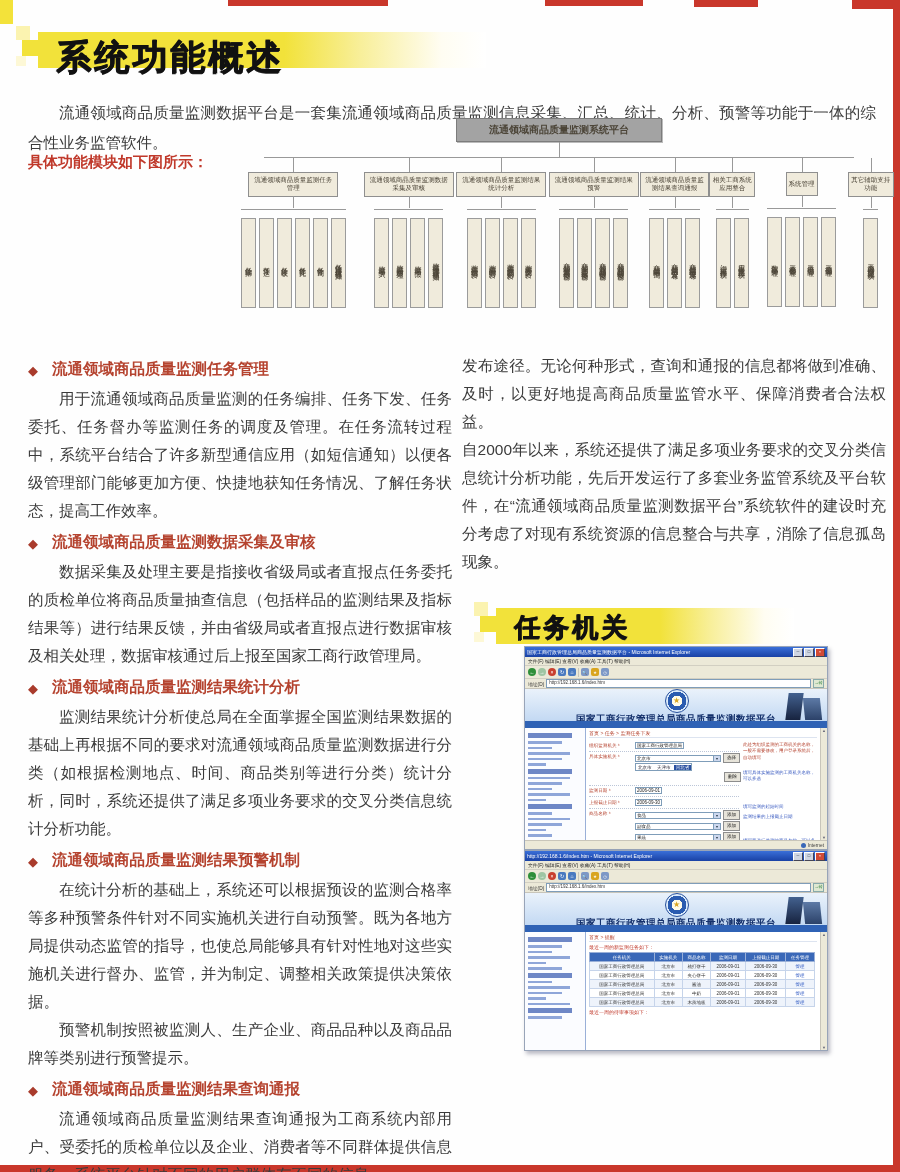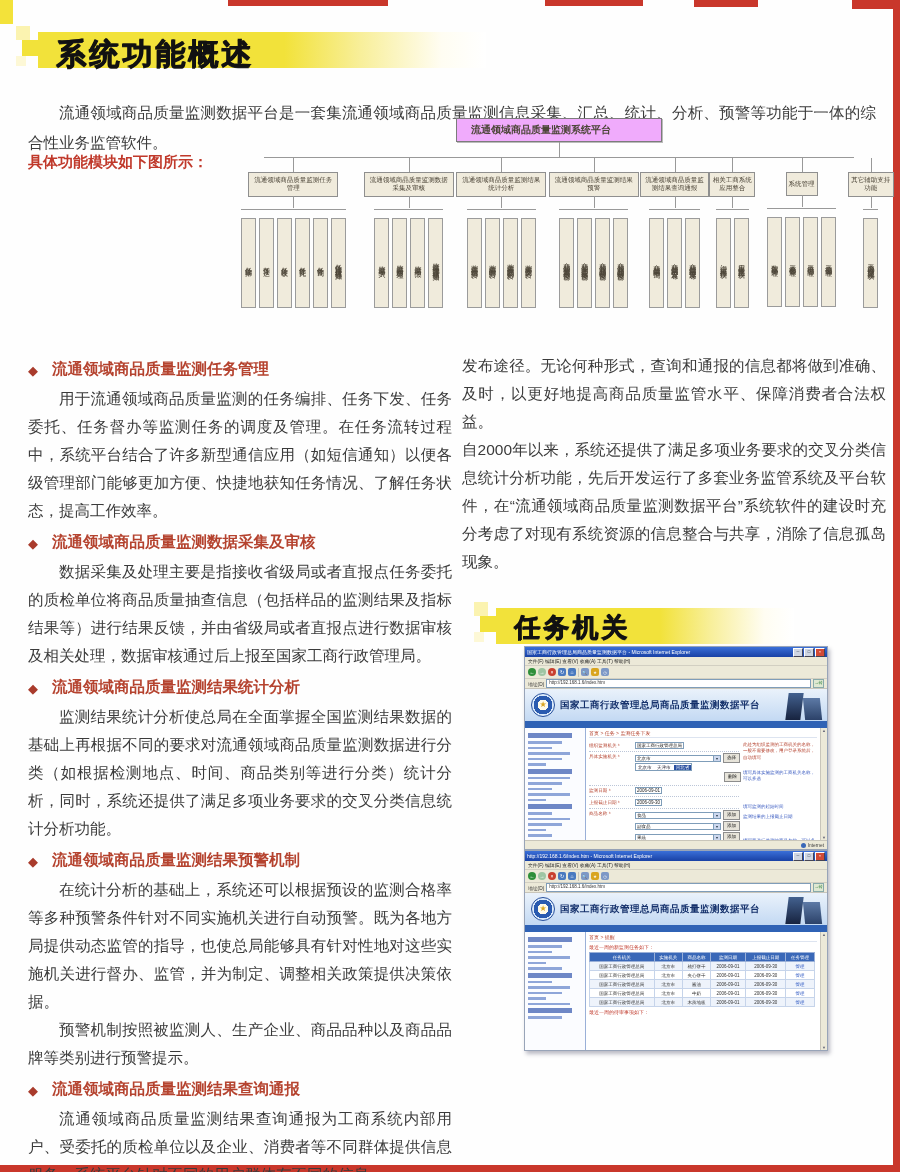--- a/index.html
+++ b/index.html
@@ -10,31 +10,31 @@
   .ymark{position:absolute;background:#f3e23a;}
   
   .banner1{position:absolute;left:16px;top:26px;width:470px;height:46px;}
   .banner2{position:relative;margin:26px 0 0 12px;width:260px;height:44px;}
   .yband{position:absolute;left:22px;top:6px;right:0;height:36px;
          background:linear-gradient(90deg,#f2e23a 0 55%,#f8ef9a 72%,#fffdf2 90%,#fff);}
   .banner2 .yband{right:-60px;}
   .ysq1{position:absolute;left:0;top:0;width:14px;height:14px;background:#fbf3b0;}
   .ysq2{position:absolute;left:6px;top:14px;width:16px;height:16px;background:#f2e23a;}
   .ysq3{position:absolute;left:0;top:30px;width:10px;height:10px;background:#fdf8d6;}
-  .ytitle{position:absolute;left:40px;top:8px;font-size:30px;font-weight:900;color:#111;
+  .ytitle{position:absolute;left:40px;top:8px;font-size:35px;font-weight:900;color:#111;
           letter-spacing:3px;text-shadow:1px 0 0 #111,0 1px 0 #222;}
   .banner2 .ytitle{font-size:26px;}
   
   .intro{position:absolute;left:28px;top:82px;width:848px;font-size:15.5px;line-height:30px;
          text-align:justify;text-indent:2em;color:#3b3b3b;}
   .figcap{position:absolute;left:28px;top:138px;font-size:15px;font-weight:bold;color:#c0392b;}
   
   .chart{position:absolute;left:224px;top:118px;width:670px;color:#4c4538;}
-  .rootbox{width:176px;margin:0 auto;border:1px solid #7c7c7c;background:#f0abfc;
-           font-size:10px;font-weight:bold;padding:4px 14px;box-shadow:1px 1px 0 #bbb;}
+  .rootbox{width:176px;margin:0 auto;border:1px solid #7c7c7c;background:#a3a3a3;
+           font-size:10px;font-weight:bold;text-align:center;padding:4px 14px;box-shadow:1px 1px 0 #bbb;}
   .rootstem{width:1px;height:15px;background:#999;margin:0 auto;}
   .bus{border-top:1px solid #999;margin:0 40px;}
   .grps{display:flex;justify-content:space-between;}
   .grp{display:flex;flex-direction:column;align-items:center;position:relative;padding-top:14px;}
   .grp::before{content:"";position:absolute;top:0;left:50%;width:1px;height:14px;background:#999;}
   .pbox{position:relative;margin-bottom:12px;border:1px solid #8f8f8f;background:#f0ebdc;
         font-size:6.5px;line-height:1.3;text-align:center;padding:3px 2px;max-width:84px;min-height:16px;
         display:flex;align-items:center;justify-content:center;}
   .pbox::after{content:"";position:absolute;bottom:-12px;left:50%;width:1px;height:12px;background:#999;}
   .kids{display:flex;gap:3px;border-top:1px solid #999;padding-top:8px;align-items:flex-start;}
@@ -75,21 +75,21 @@
   .ic-search{background:#7d98c6;border-radius:2px;}.ic-search::before{content:"🔍";font-size:4px;}
   .ic-fav{background:#d9a520;border-radius:2px;}.ic-fav::before{content:"★";font-size:4px;}
   .ic-hist{background:#7d98c6;border-radius:2px;}.ic-hist::before{content:"◷";font-size:4px;}
   .tsep{width:1px;height:9px;background:#c8c5ba;}
   .abar{height:9px;background:#ece9d8;border-bottom:1px solid #c8c5ba;display:flex;align-items:center;gap:2px;padding:0 3px;font-size:4.8px;color:#333;}
   .aurl{flex:1;height:7px;background:#fff;border:1px solid #7f9db9;font-size:4.5px;line-height:6.5px;
         padding:0 2px;color:#333;overflow:hidden;white-space:nowrap;}
   .ago{width:9px;height:7px;background:#dfe8d2;border:1px solid #8aa;font-size:4px;line-height:6px;text-align:center;color:#273;}
   .ago::before{content:"→转";}
   .bban{height:32px;background:linear-gradient(#eaf2fb,#c3d9f3);border-bottom:2px solid #2f62b5;
-        display:flex;align-items:center;position:relative;overflow:hidden;}
+        display:flex;align-items:center;position:relative;overflow:hidden;flex-direction:column;}
   .blogo{width:22px;height:22px;border-radius:50%;margin:0 5px 0 6px;flex-shrink:0;position:relative;
          background:radial-gradient(circle,#fffbe8 0 34%,#2a5bb0 35% 60%,#dcebfb 61%);border:1px solid #27509c;}
   .blogo::after{content:"★";position:absolute;left:0;right:0;top:6px;text-align:center;font-size:8px;color:#d9a520;}
   .btitle{font-size:9.5px;font-weight:bold;color:#14306b;letter-spacing:.5px;white-space:nowrap;}
   .bldg{position:absolute;right:1px;top:1px;width:52px;height:30px;}
   .bt1{position:absolute;right:24px;bottom:0;width:15px;height:27px;background:linear-gradient(#43618f,#17233f);transform:skewX(-7deg);}
   .bt2{position:absolute;right:5px;bottom:0;width:17px;height:22px;background:linear-gradient(#5d7aa6,#2c4269);transform:skewX(6deg);}
   .navstrip{height:5px;background:#2f62b5;}
   .bodyrow{display:flex;background:#fff;overflow:hidden;}
   .h1row{height:112px;} .h2row{height:118px;}

